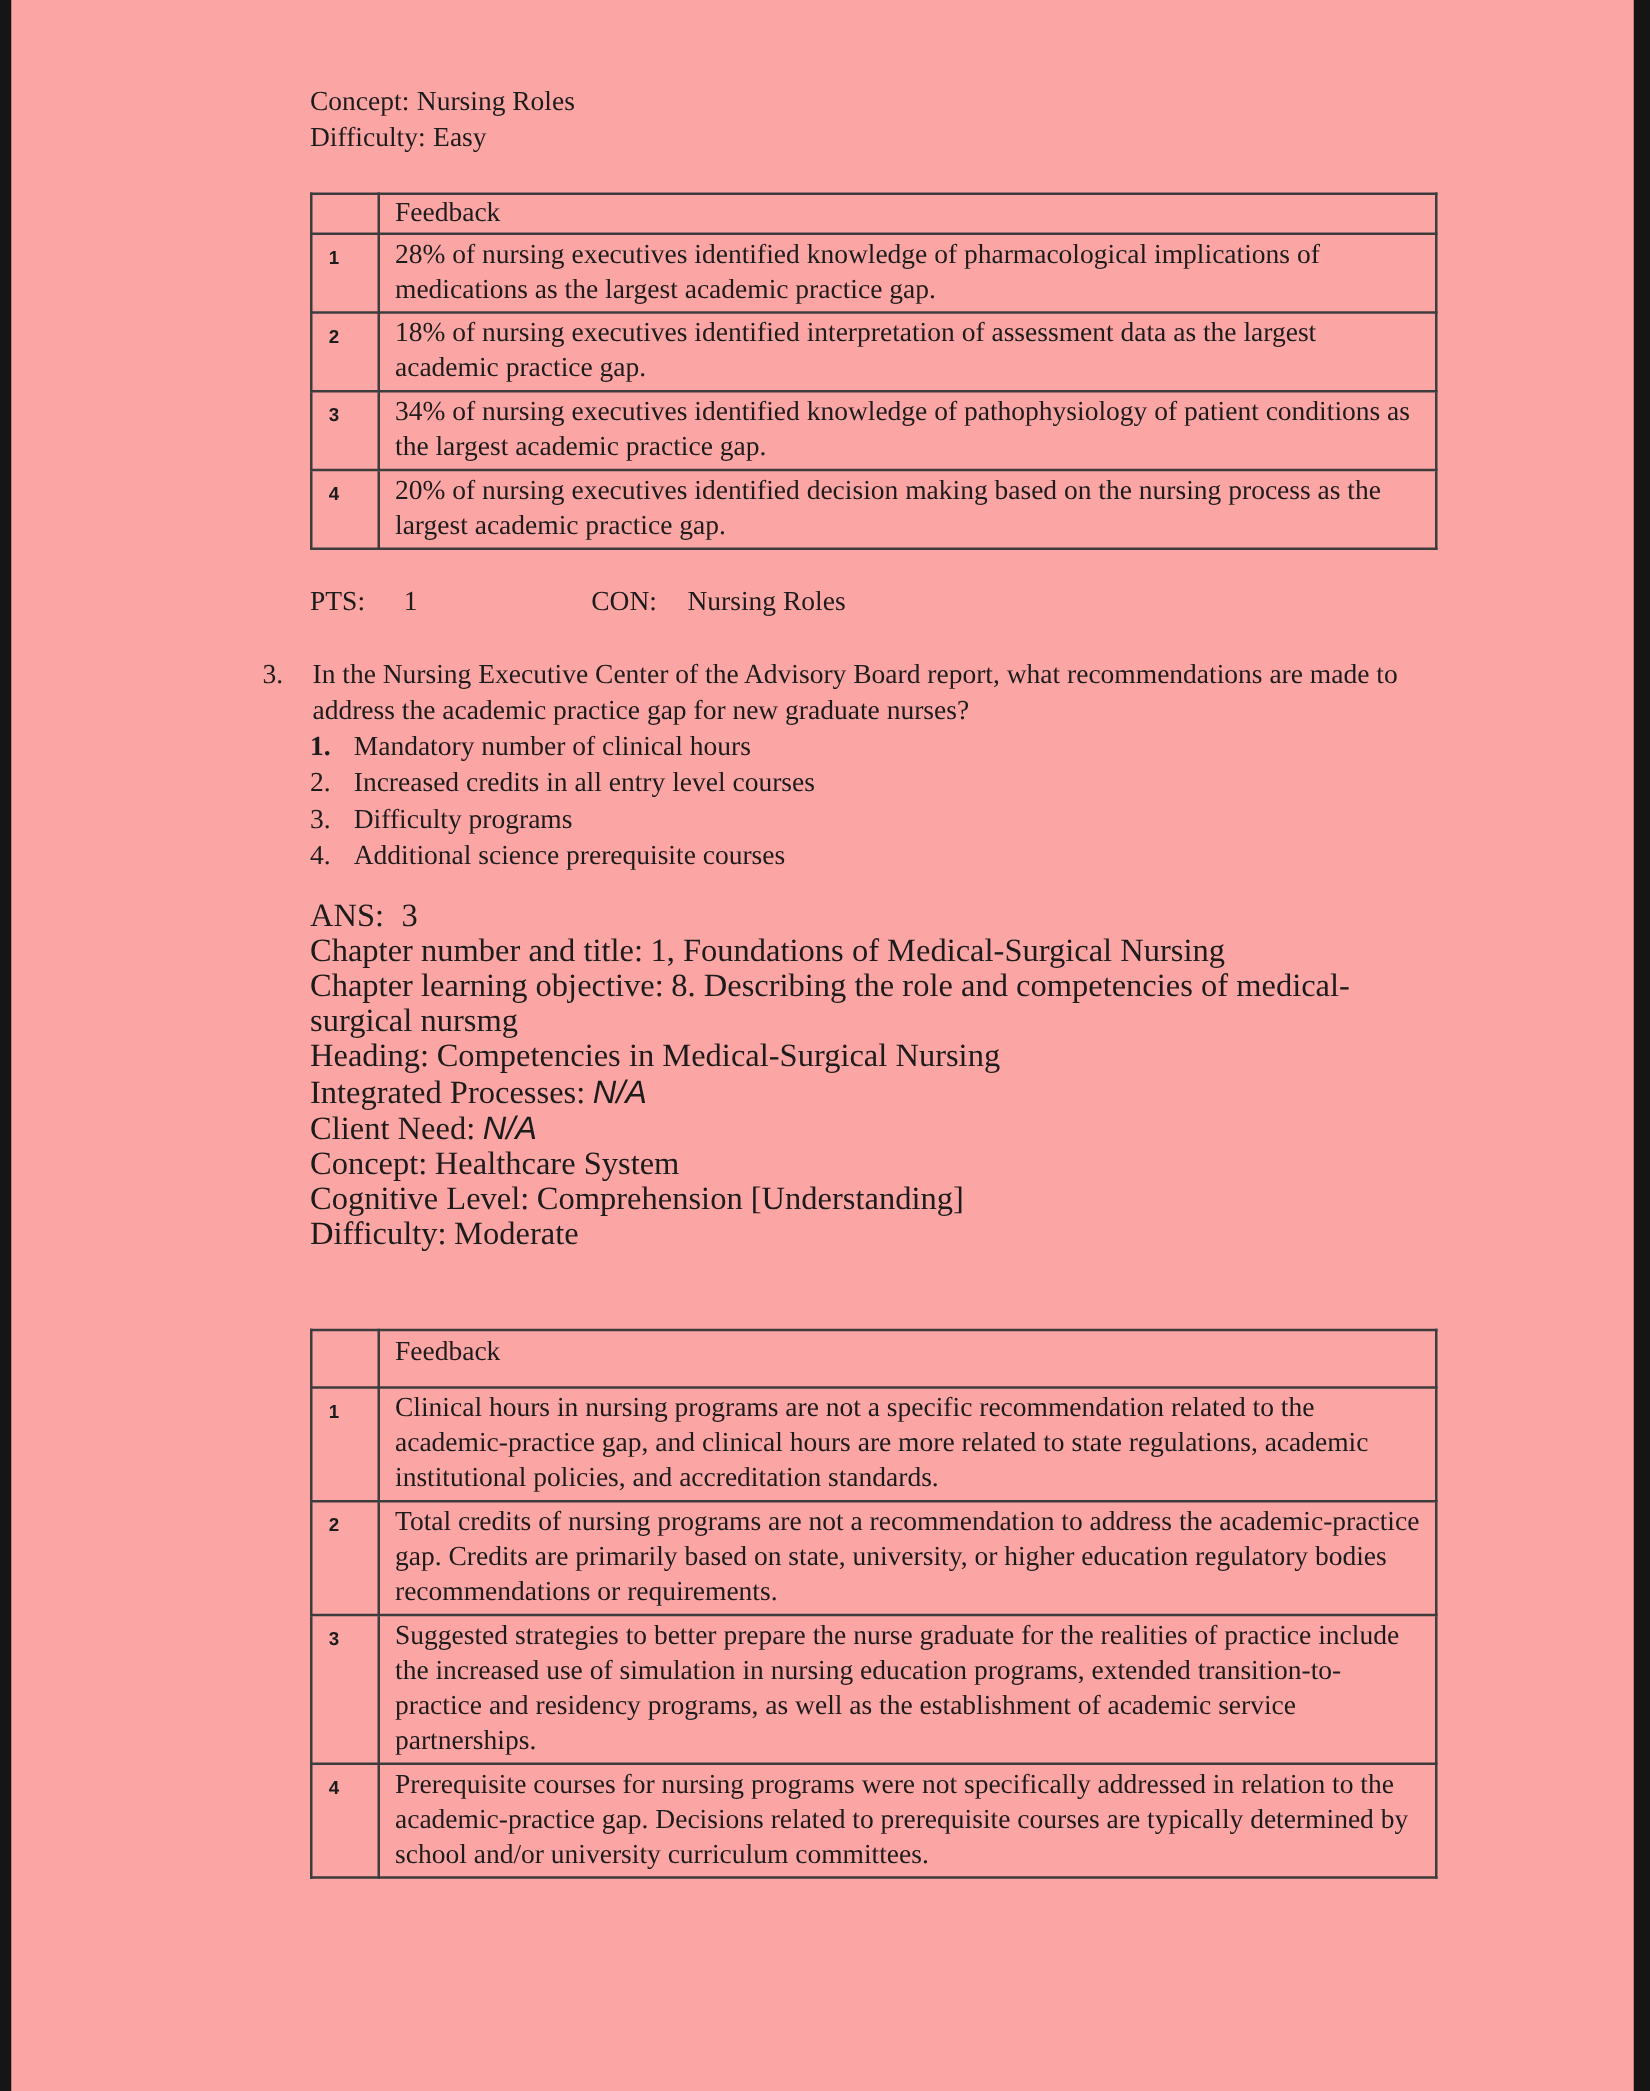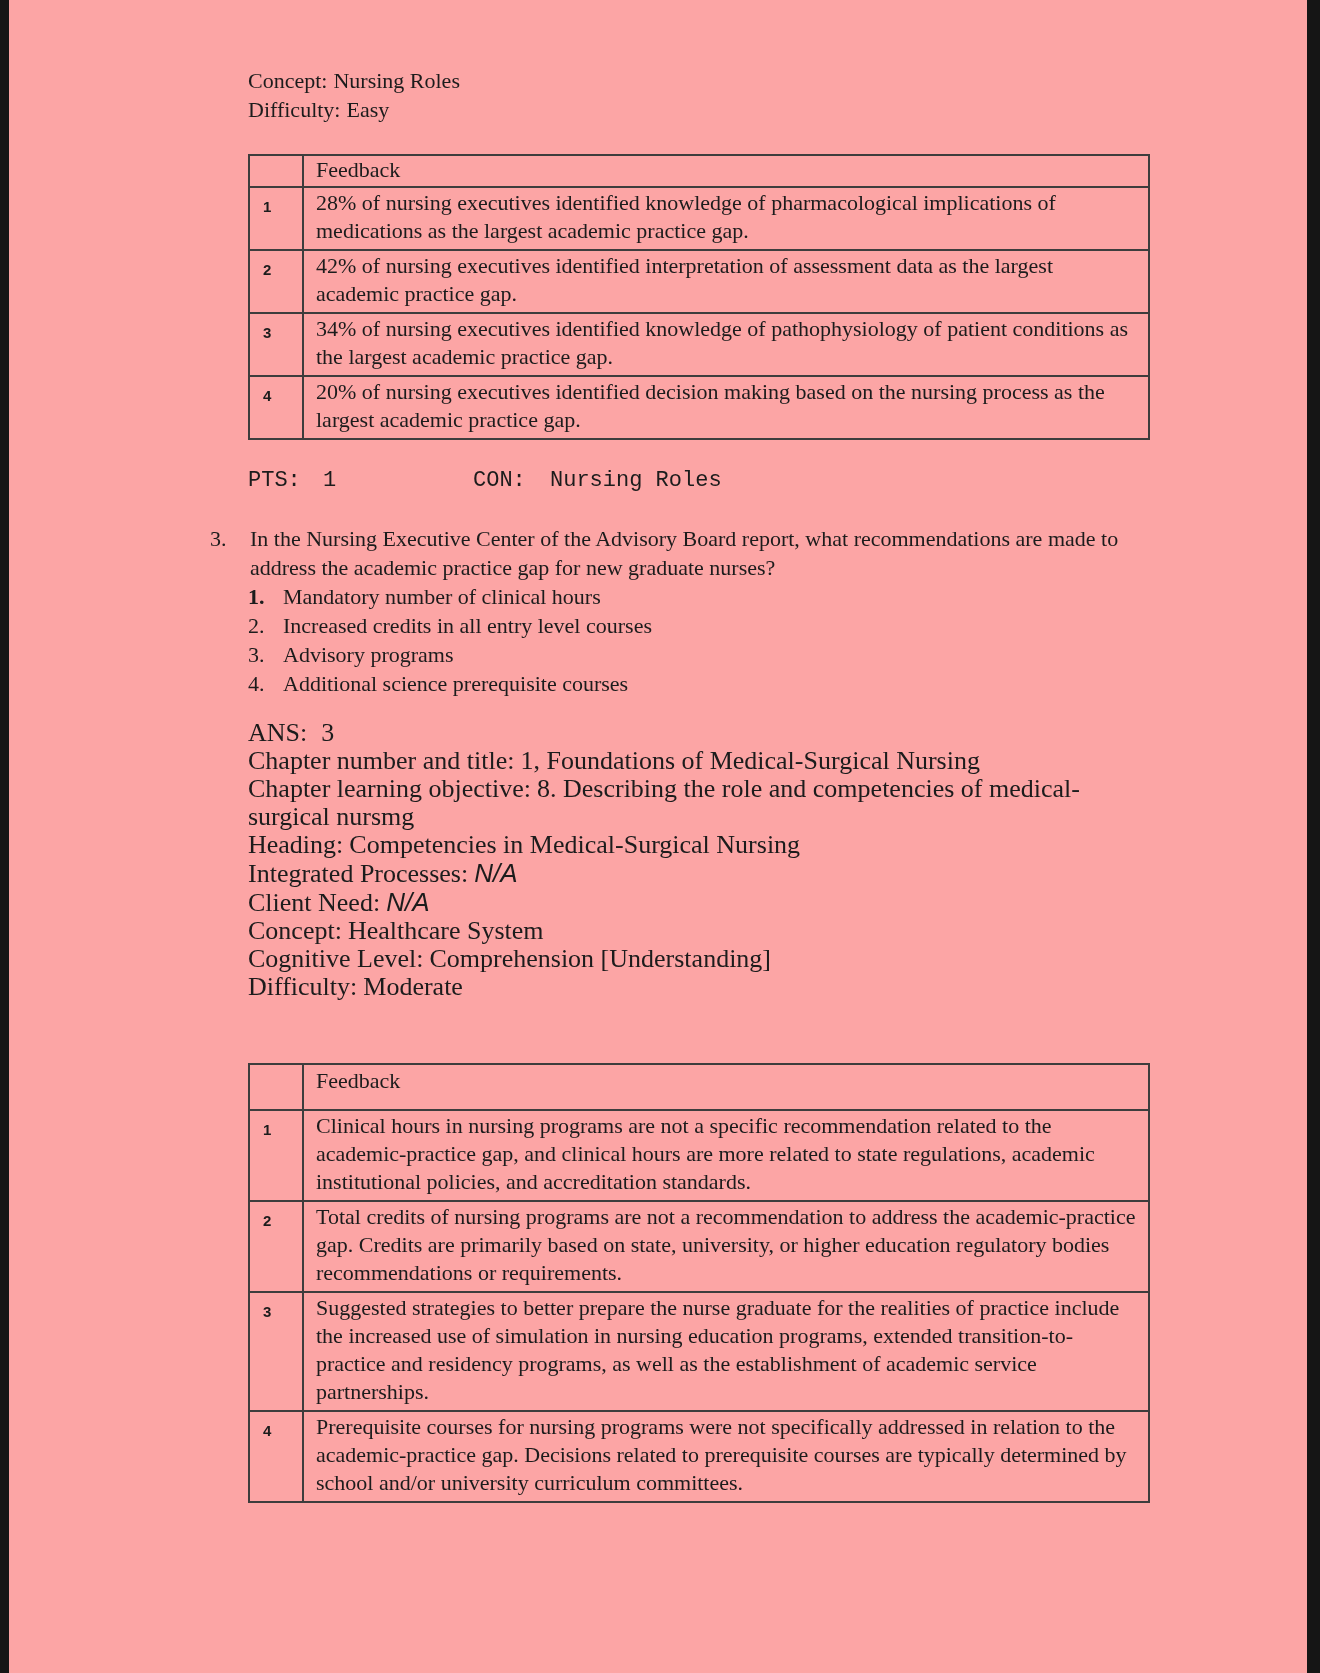--- a/index.html
+++ b/index.html
@@ -32,21 +32,21 @@
   th.header-cell { text-align:left; font-weight:normal; padding:0 10px 2px 12px; vertical-align:top; }
   .tall th.header-cell, .tall th.numcol { padding-top:2px; padding-bottom:14px; }
   td.num-cell {
     font-family:"Liberation Sans", sans-serif; font-weight:bold; font-size:15px;
     vertical-align:top; text-align:left; padding:5px 0 0 13px;
   }
   td.text-cell { padding:1px 10px 4px 12px; vertical-align:top; }
 
   
   .score-line { position:absolute; left:248px; top:468px; width:560px; height:30px; font-size:22px; }
-  .score-line span { position:absolute; top:0;font-family:Liberation Mono, monospace; }
+  .score-line span { position:absolute; top:0; }
   .s-pts  { left:0; }
   .s-ptsv { left:75px; }
   .s-con  { left:225px; }
   .s-conv { left:302px; }
 
   
   .question { position:absolute; left:210px; top:524px; width:920px; font-size:22px; line-height:29px; }
   .q-row { display:flex; }
   .q-num { width:40px; flex:none; }
   .q-text { width:870px; }
@@ -83,21 +83,21 @@
       </tr>
     </thead>
     <tbody>
   <tr>
     <td class="num-cell">1</td>
     <td class="text-cell">28% of nursing executives identified knowledge of pharmacological implications of medications as the largest academic practice gap.</td>
   </tr>
 
   <tr>
     <td class="num-cell">2</td>
-    <td class="text-cell">42% of nursing executives identified interpretation of assessment data as the largest academic practice gap.</td>
+    <td class="text-cell">18% of nursing executives identified interpretation of assessment data as the largest academic practice gap.</td>
   </tr>
 
   <tr>
     <td class="num-cell">3</td>
     <td class="text-cell">34% of nursing executives identified knowledge of pathophysiology of patient conditions as the largest academic practice gap.</td>
   </tr>
 
   <tr>
     <td class="num-cell">4</td>
     <td class="text-cell">20% of nursing executives identified decision making based on the nursing process as the largest academic practice gap.</td>
@@ -123,21 +123,21 @@
           <span class="opt-text">Mandatory number of clinical hours</span>
   </div>
 
   <div class="option-row">
     <span class="opt-num">2.</span>
           <span class="opt-text">Increased credits in all entry level courses</span>
   </div>
 
   <div class="option-row">
     <span class="opt-num">3.</span>
-          <span class="opt-text">Advisory programs</span>
+          <span class="opt-text">Difficulty programs</span>
   </div>
 
   <div class="option-row">
     <span class="opt-num">4.</span>
           <span class="opt-text">Additional science prerequisite courses</span>
   </div>
 </div>
   </div>
 
   <div class="answer-meta">

